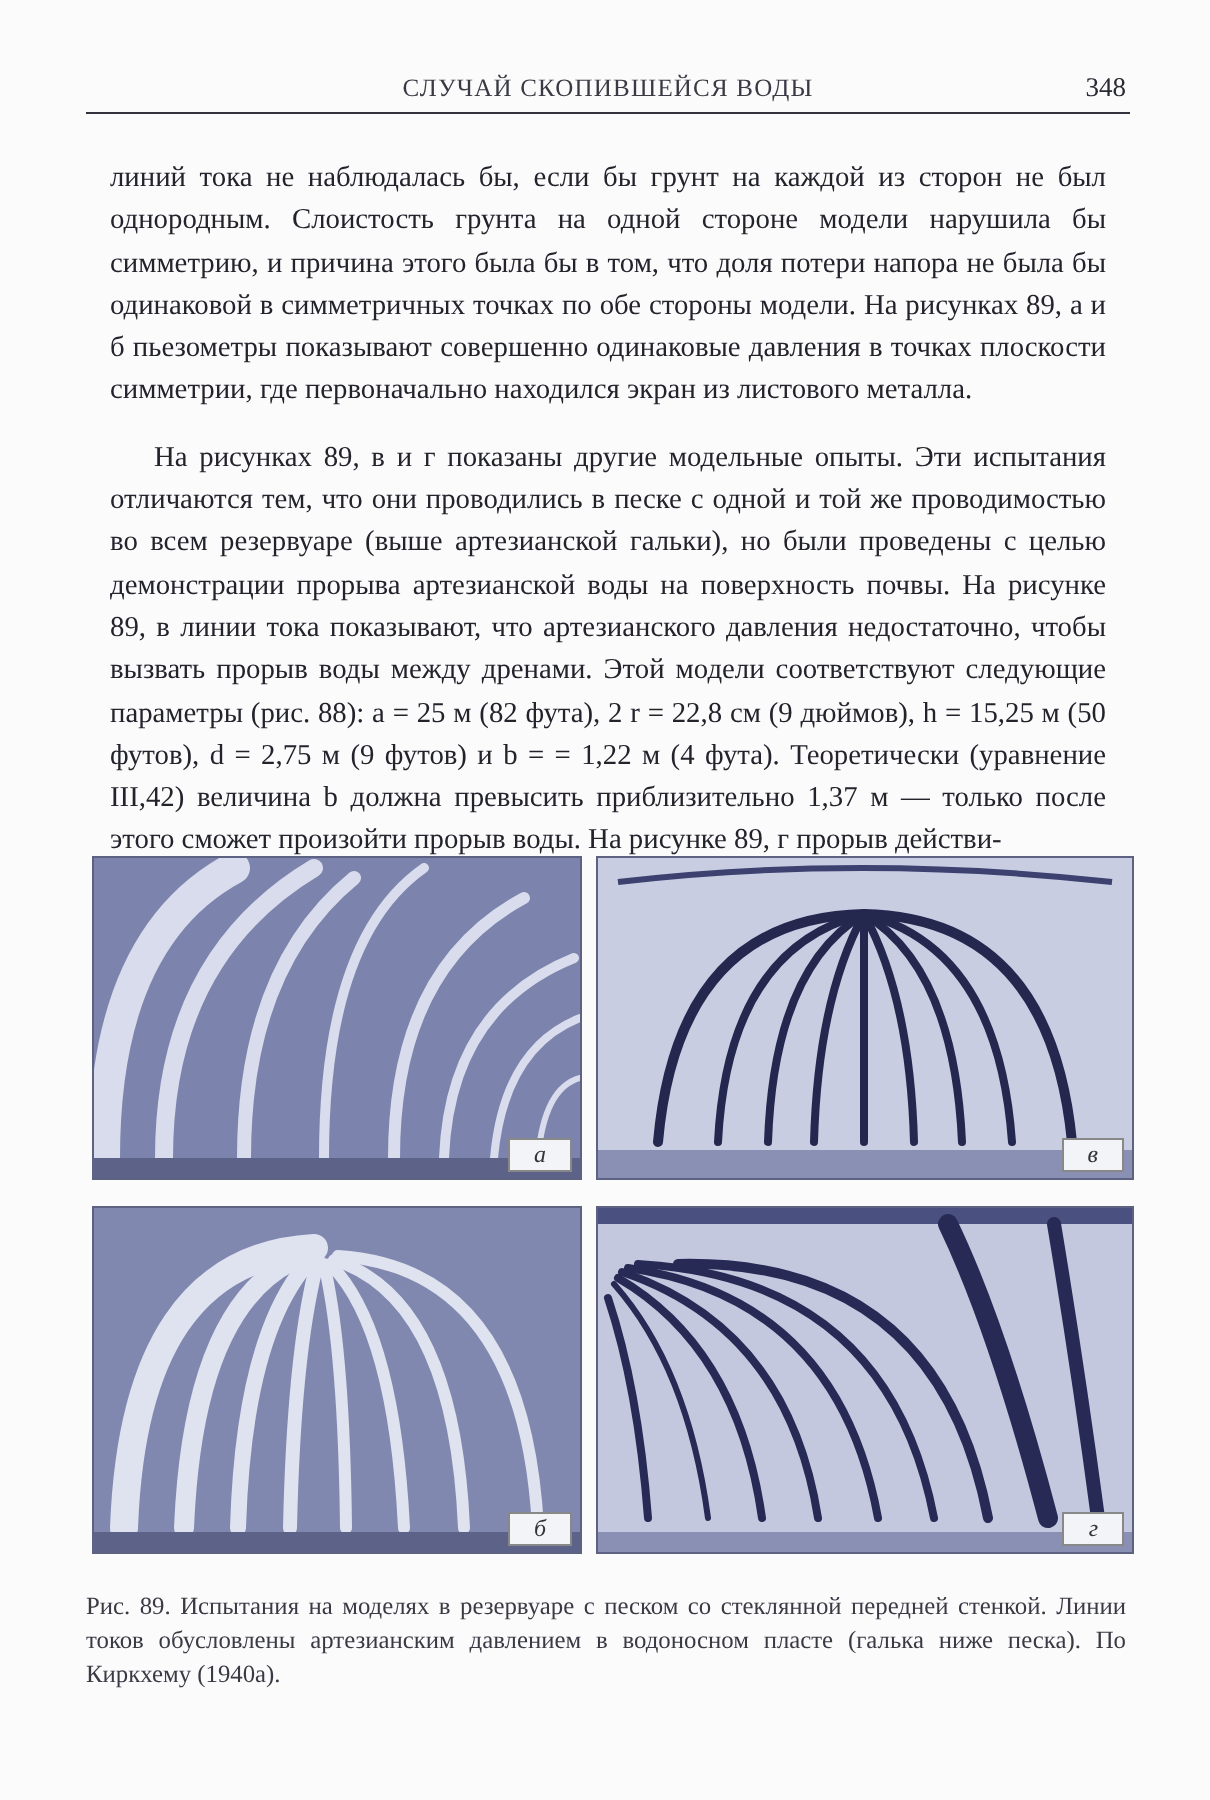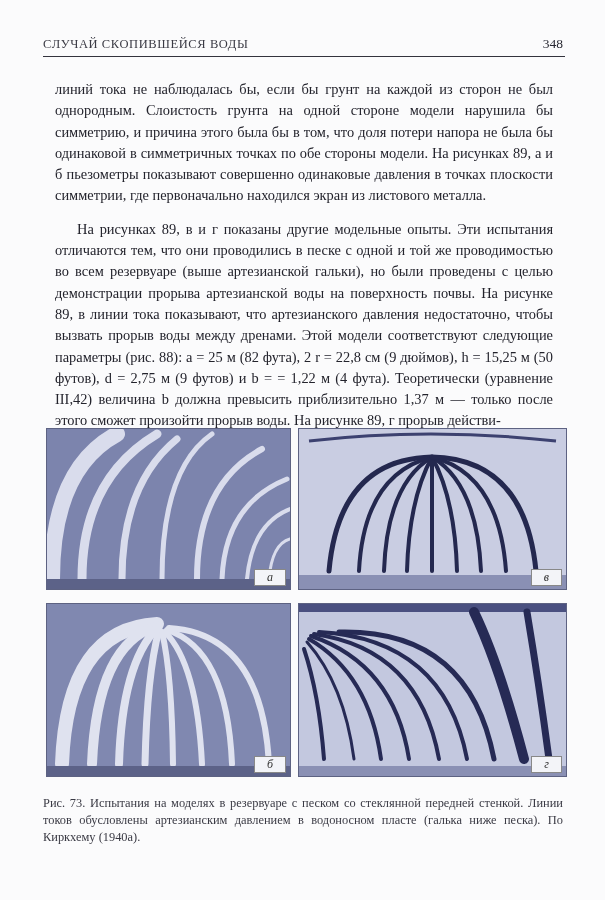--- a/index.html
+++ b/index.html
@@ -5,21 +5,21 @@
   html, body { margin: 0; padding: 0; }
   body {
     width: 605px; height: 900px; background: #fbfbfc; position: relative; overflow: hidden;
     font-family: "Liberation Serif", "DejaVu Serif", serif; color: #1f1f28;
   }
   .running-head {
     position: absolute; left: 43px; top: 34px; width: 522px; height: 22px;
     border-bottom: 1.2px solid #33333d;
   }
   .running-title {
-    position: absolute; left: 0; right: 0; top: 3px; 
+    position: absolute; left: 0; right: 0; top: 3px; text-align: center;
     font-size: 12.5px; letter-spacing: 0.6px; color: #3a3a44;
   }
   .page-number {
     position: absolute; right: 2px; top: 2px; font-size: 13.5px; color: #2a2a34;
   }
   .body-text {
     position: absolute; left: 43px; top: 67px; width: 522px;
     font-size: 14.4px; line-height: 21.3px; text-align: justify; color: #23232c;
   }
   .body-text p { margin: 12px; }
@@ -127,13 +127,13 @@
         <path d="M40 28 Q170 25 195 155" stroke-width="5"></path>
         <path d="M175 8 Q200 60 225 155" stroke-width="10"></path>
         <path d="M228 8 Q240 80 250 155" stroke-width="7"></path>
       </g>
       <rect y="162" width="267" height="10" fill="#8a90b4"></rect>
     </svg>
     <div class="panel-label">г</div>
   </div>
 </div>
 
-<div class="caption">Рис. 73. Испытания на моделях в резервуаре с песком со стеклянной передней стенкой. Линии токов обусловлены артезианским давлением в водоносном пласте (галька ниже песка). По Киркхему (1940а).</div>
+<div class="caption">Рис. 89. Испытания на моделях в резервуаре с песком со стеклянной передней стенкой. Линии токов обусловлены артезианским давлением в водоносном пласте (галька ниже песка). По Киркхему (1940а).</div>
 
 </body></html>

